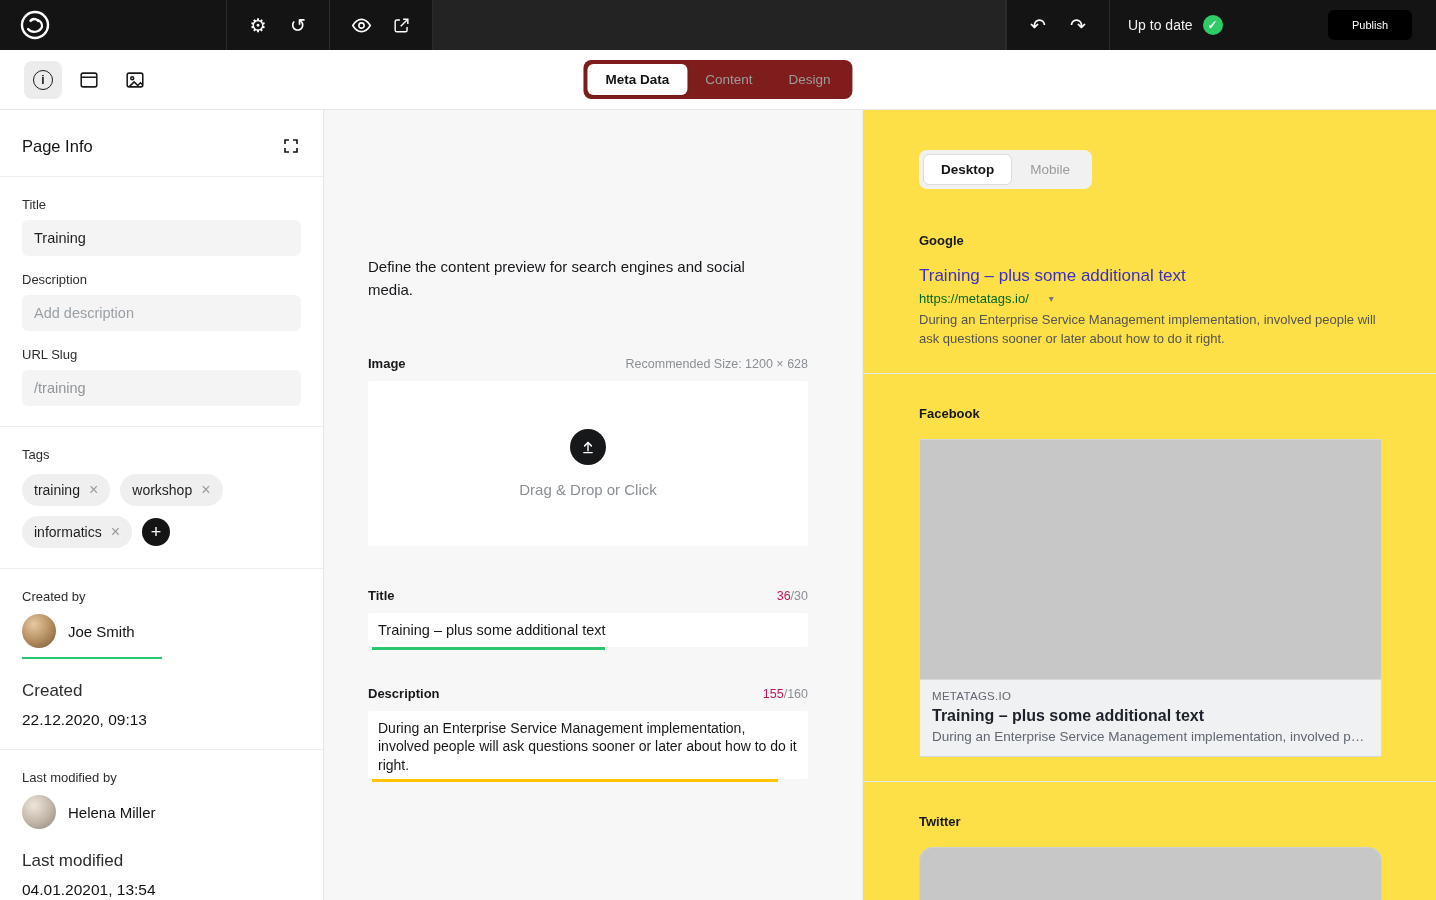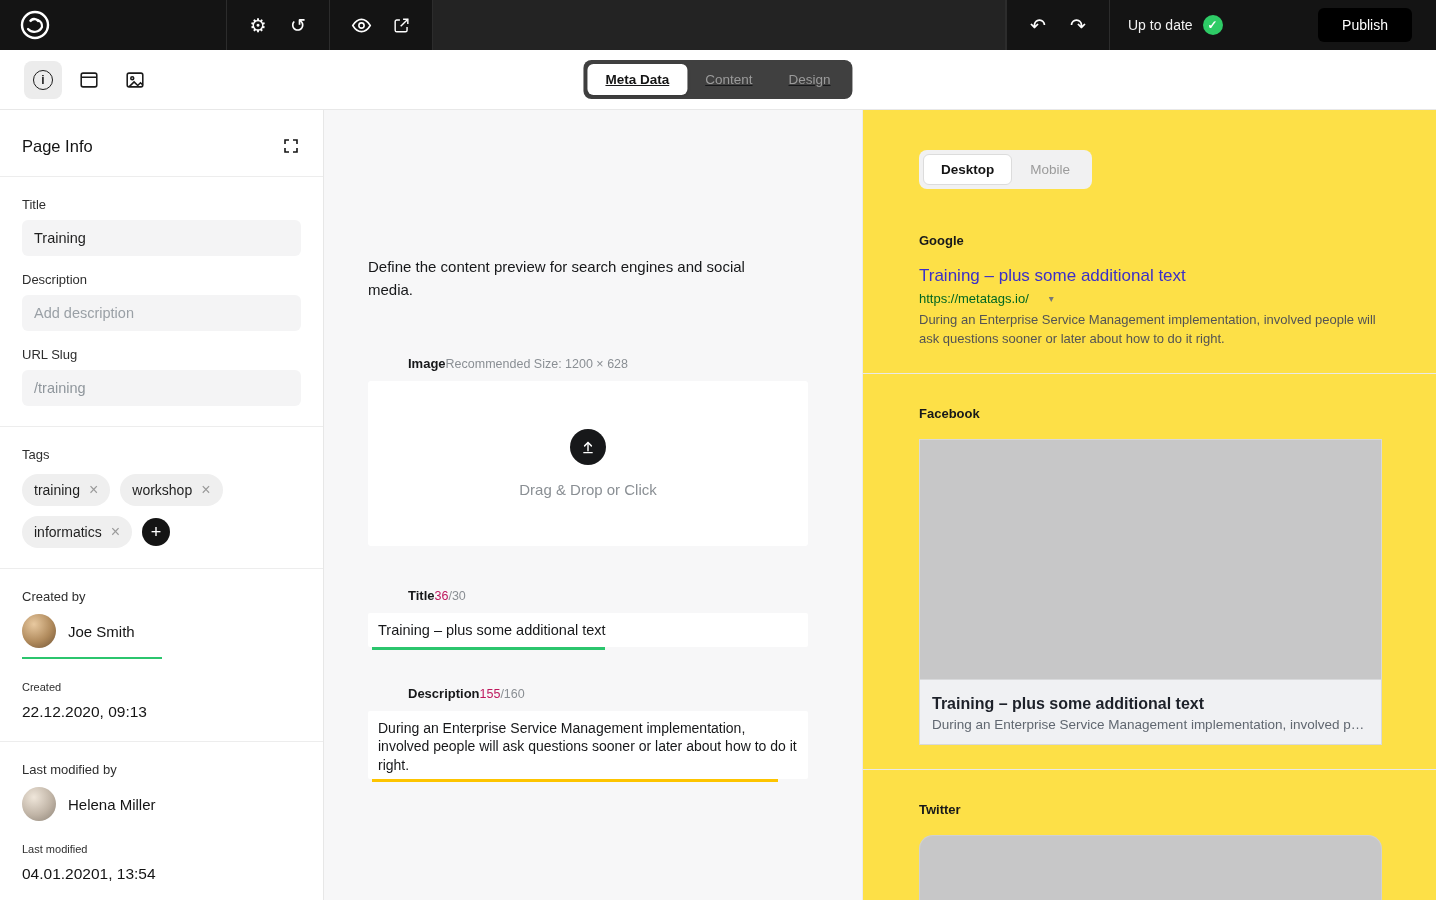--- a/index.html
+++ b/index.html
@@ -16,33 +16,33 @@
   .tb-icons { padding:0 14px; gap:6px; border-left:1px solid #2c2c2c; }
   .tb-icons.last { border-right:1px solid #2c2c2c; }
   .tb-mid { flex:1; background:#232323; border-right:1px solid #2c2c2c; }
   .tb-btn { width:34px; height:34px; display:flex; align-items:center; justify-content:center;
     color:#fff; font-size:19px; line-height:1; border-radius:6px; }
   .tb-btn svg { display:block; }
   .tb-right { flex:0 0 326px; display:flex; align-items:center; padding:0 24px 0 18px; }
   .status-label { font-size:14px; color:#f2f2f2; }
   .check-badge { width:20px; height:20px; border-radius:50%; background:#2ecb66; color:#fff;
     display:flex; align-items:center; justify-content:center; font-size:12px; font-weight:bold; margin-left:10px; }
-  .publish-btn { margin-left:auto; background:#000; color:#fff; font-size:14px;
+  .publish-btn { margin-left:auto; background:#000; color:#fff; font-size:11px;
     padding:9px 24px; border-radius:6px; }
 
   
   .toolbar { height:60px; background:#fff; border-bottom:1px solid #e8e8e8;
     display:flex; align-items:center; padding:0 24px; position:relative; }
   .tool-btn { width:38px; height:38px; border-radius:8px; display:flex; align-items:center;
     justify-content:center; color:#1c1c1c; margin-right:8px; }
   .tool-btn.active { background:#ececec; }
   .info-circ { width:20px; height:20px; border:1.7px solid #1c1c1c; border-radius:50%;
     display:flex; align-items:center; justify-content:center; font-size:12px; font-weight:700; font-style:normal; }
-  .tabs { position:absolute; left:50%; transform:translateX(-50%); background:#404040;
-    border-radius:8px; padding:4px; display:flex;text-decoration:underline; }
+  .tabs { position:absolute; left:50%; transform:translateX(-50%); background:#7f1d1d;
+    border-radius:8px; padding:4px; display:flex; }
   .tab { padding:8px 18px; font-size:13.5px; color:#9b9b9b; border-radius:6px; font-weight:500; }
   .tab.active { background:#fff; color:#141414; font-weight:700; box-shadow:0 1px 3px rgba(0,0,0,.14); }
 
   
   .main { display:flex; height:790px; }
 
   
   .sidebar { width:324px; flex:0 0 324px; background:#fff; border-right:1px solid #e7e7e7; overflow:hidden; }
   .side-head { display:flex; align-items:center; justify-content:space-between;
     padding:26px 22px 20px; border-bottom:1px solid #ededed; }
@@ -61,28 +61,28 @@
     display:flex; gap:9px; align-items:center; }
   .chip-x { color:#9a9a9a; font-size:16px; line-height:12px; }
   .add-tag { width:28px; height:28px; border-radius:50%; background:#141414; color:#fff;
     display:flex; align-items:center; justify-content:center; font-size:18px; line-height:1; }
   .person { display:flex; align-items:center; gap:12px; margin-top:10px; }
   .avatar { width:34px; height:34px; border-radius:50%; flex:0 0 34px; }
   .avatar.joe { background:radial-gradient(circle at 35% 30%, #e8c9a0 0%, #b08a5c 55%, #6f5234 100%); }
   .avatar.helena { background:radial-gradient(circle at 35% 30%, #efe6da 0%, #c0b4a6 55%, #8c8276 100%); }
   .person-name { font-size:15px; color:#141414; }
   .green-line { height:2px; width:140px; background:#2bc56d; margin-top:9px; }
-  .meta-label { display:block; font-size:11px; color:#2e2e2e; margin:22px 0 0; }
+  .meta-label { display:block; font-size:17px; color:#2e2e2e; margin:22px 0 0; }
   .meta-value { font-size:15.5px; color:#141414; margin-top:10px; }
 
   
   .editor { flex:1; background:#f7f7f8; overflow:hidden; padding:145px 0 0 44px; }
   .editor-inner { width:440px; }
   .intro { font-size:15px; color:#17181a; line-height:1.55; margin-bottom:54px; width:410px; }
-  .field-head { display:flex; justify-content:flex-start; align-items:baseline; margin-bottom:10px;margin-left:40px; }
+  .field-head { display:flex; justify-content:space-between; align-items:baseline; margin-bottom:10px; }
   .field-label { font-size:13px; font-weight:600; color:#17181a; }
   .dim-note { font-size:12.5px; color:#8a8f94; }
   .counts { font-size:12.5px; color:#8a8f94; }
   .counts b { color:#be185d; font-weight:400; }
   .dropzone { width:440px; height:165px; background:#fff; border-radius:3px; display:flex;
     flex-direction:column; align-items:center; justify-content:center; gap:16px; margin-bottom:42px; }
   .up-circle { width:36px; height:36px; border-radius:50%; background:#17181a; display:flex;
     align-items:center; justify-content:center; }
   .dz-text { font-size:15px; color:#8a8f94; }
   .meta-input { width:440px; height:34px; background:#fff; border:none; border-radius:2px;
@@ -301,20 +301,21 @@
         <span class="g-caret">▾</span>
       </div>
       <div class="g-desc">During an Enterprise Service Management implementation, involved people will ask questions sooner or later about how to do it right.</div>
     </div>
 
     <div class="prev-sec facebook">
       <div class="prev-label">Facebook</div>
       <div class="fb-card">
         <div class="fb-img"></div>
         <div class="fb-meta">
+          <div class="fb-domain">METATAGS.IO</div>
           <div class="fb-title">Training – plus some additional text</div>
           <div class="fb-desc">During an Enterprise Service Management implementation, involved peop…</div>
         </div>
       </div>
     </div>
 
     <div class="prev-sec twitter">
       <div class="prev-label">Twitter</div>
       <div class="tw-card"></div>
     </div>

